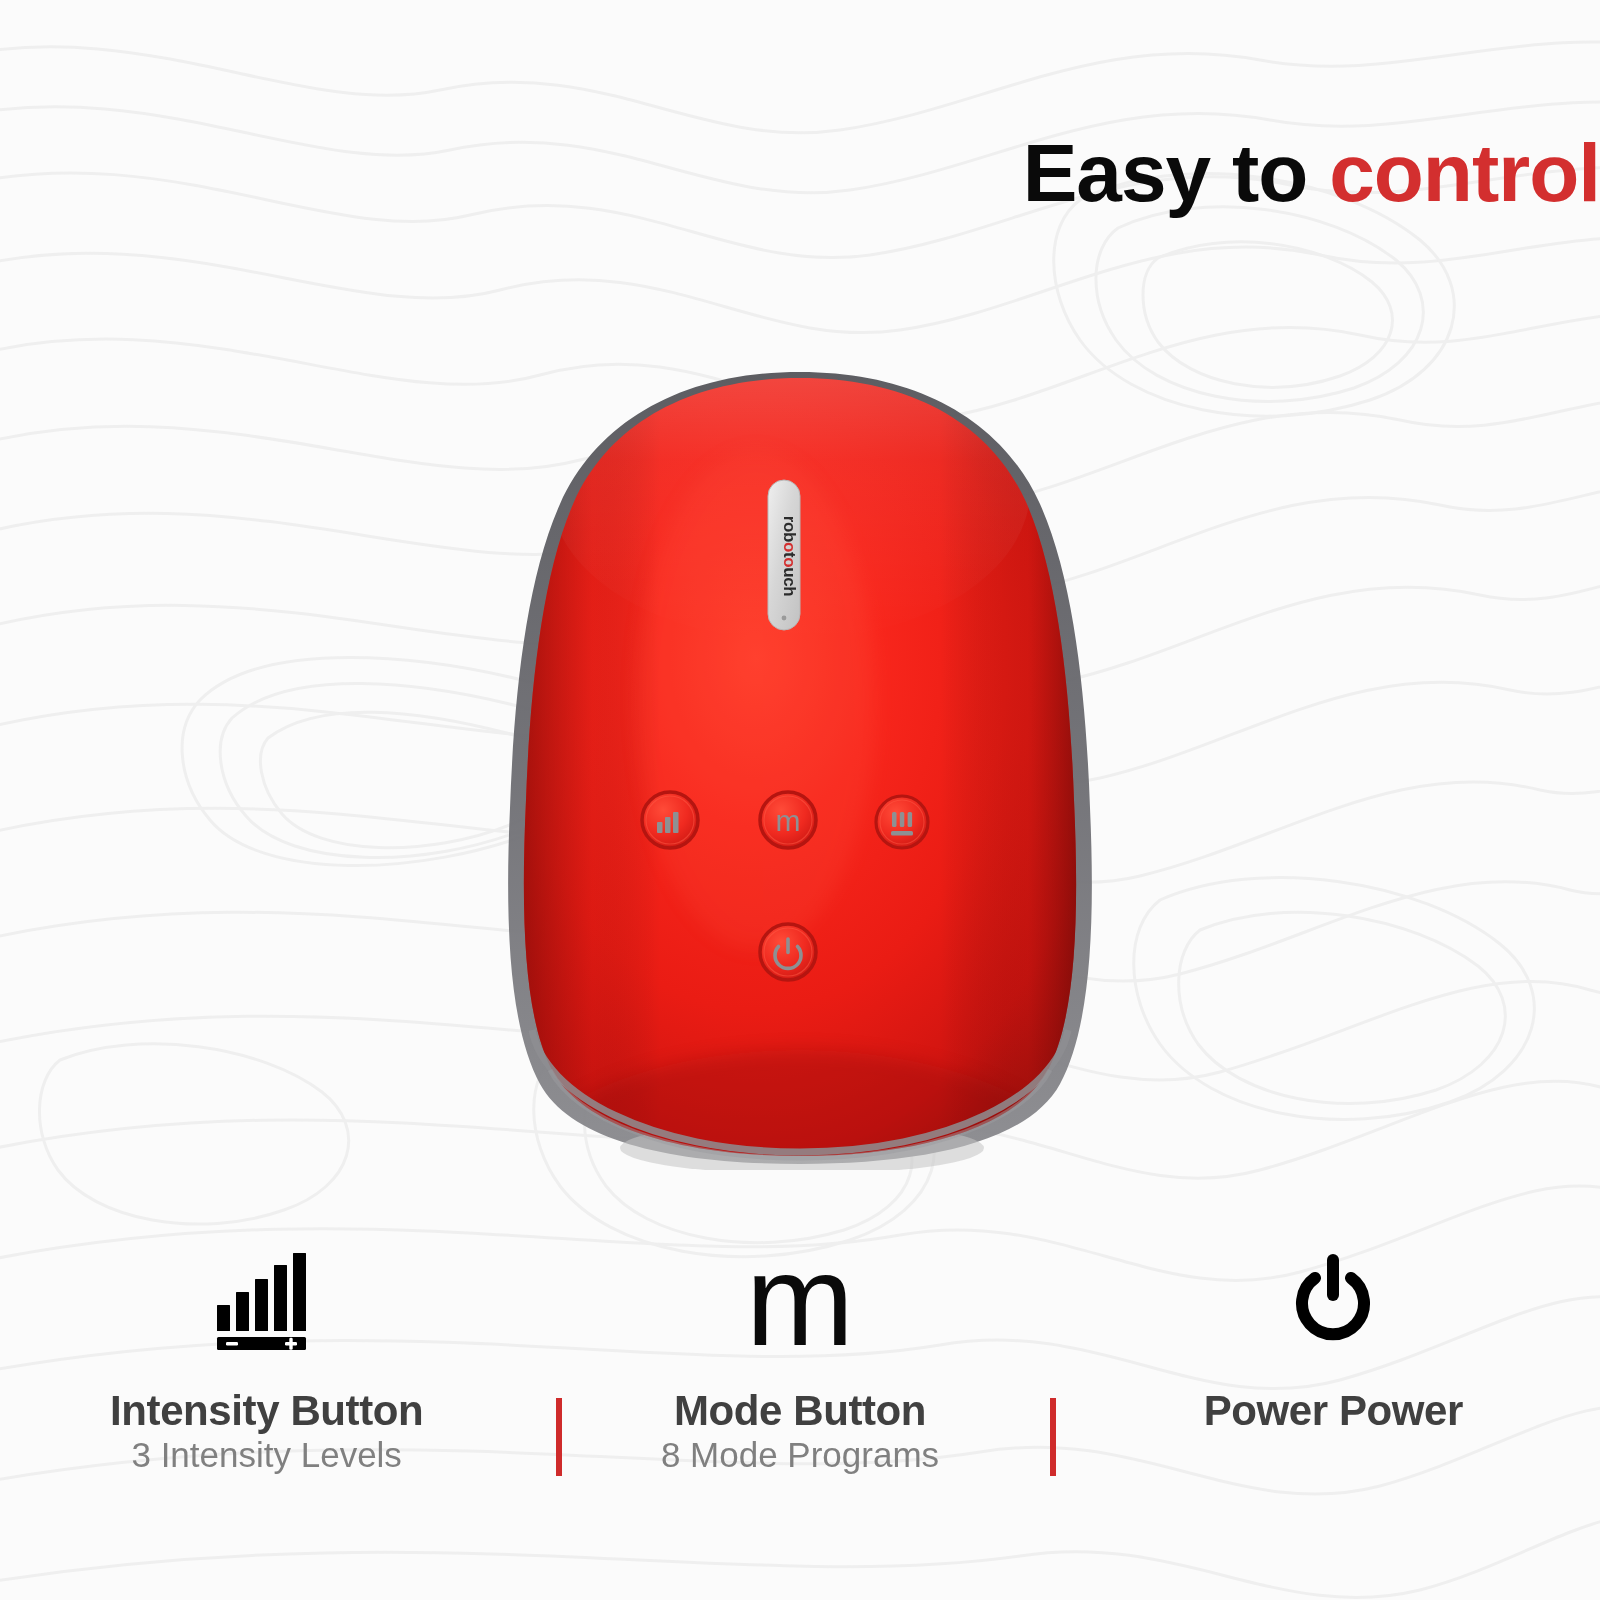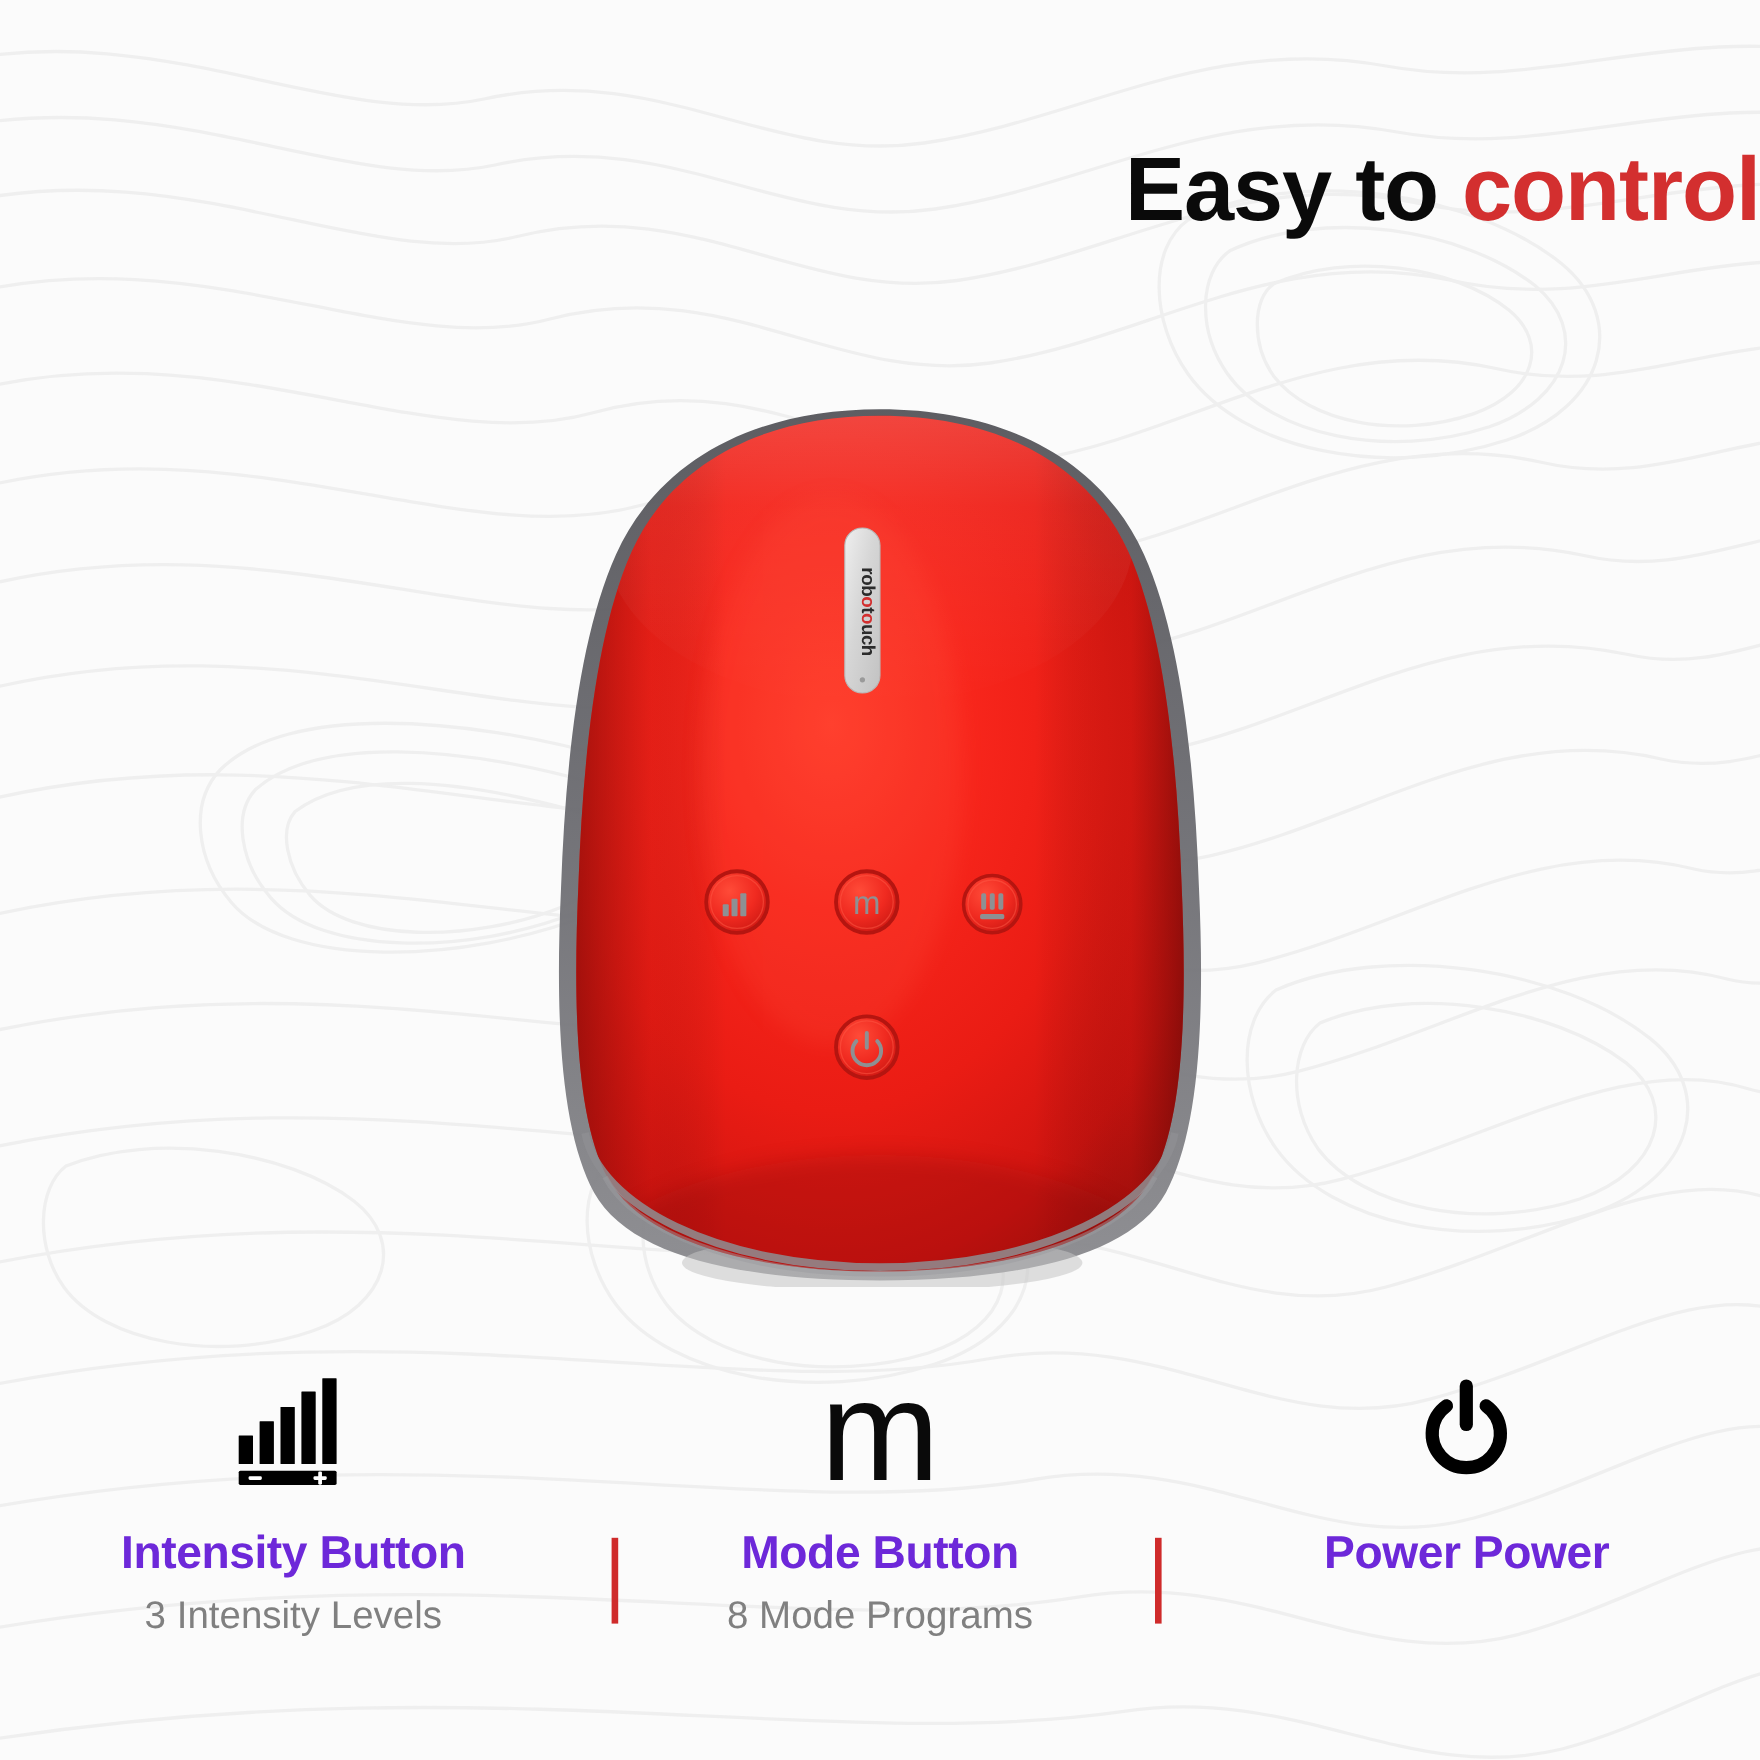--- a/index.html
+++ b/index.html
@@ -66,26 +66,25 @@
   .feat-icon{
     height:108px;
     display:flex;
     align-items:flex-end;
     justify-content:center;
   }
   .feat-title{
     margin-top:36px;
     font-size:42px;
     font-weight:bold;
-    color:#6d28d9;
+    color:#404040;
     letter-spacing:-0.4px;
     white-space:nowrap;
   }
   .feat-sub{
-    margin-top:14px;
     font-size:35px;
     font-weight:normal;
     color:#808080;
     white-space:nowrap;
   }
   .divider{
     position:absolute;
     top:155px;
     width:6px; height:78px;
     background:#cf2b2b;

